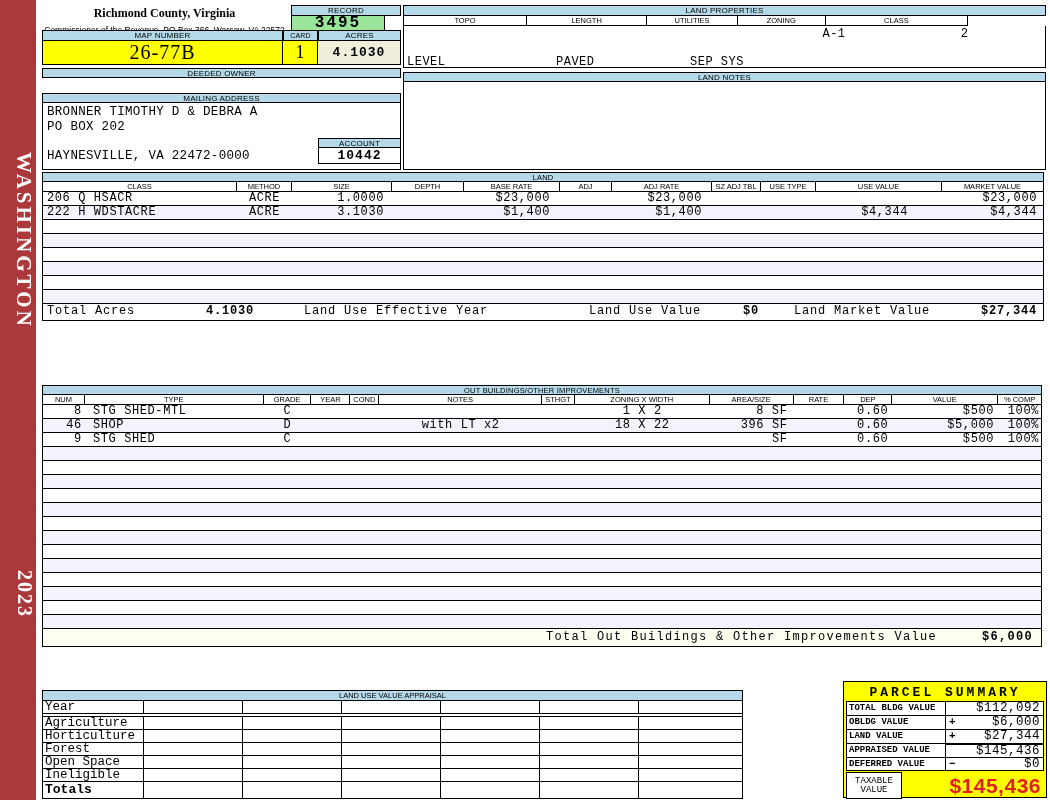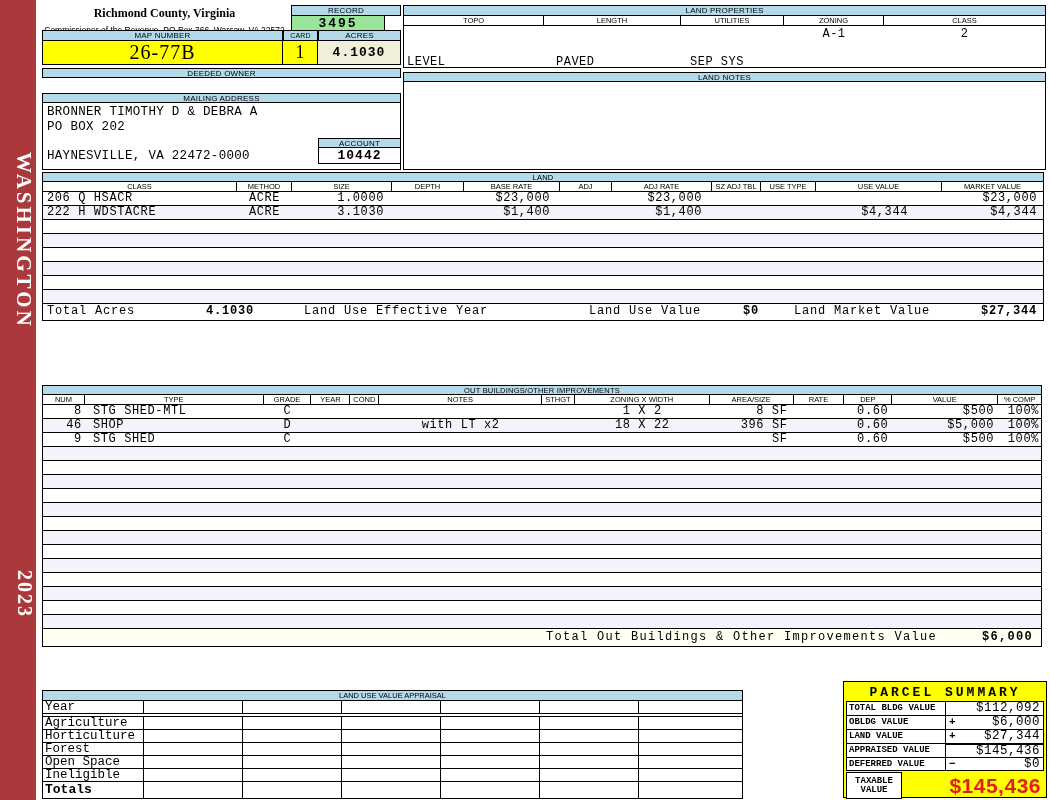--- a/index.html
+++ b/index.html
@@ -92,21 +92,21 @@
 .ps-label{width:100px;background:#fff;border:1px solid #000;border-bottom:none;font-size:9px;font-weight:bold;
   line-height:12px;padding-left:2px;font-family:"Liberation Mono","DejaVu Sans Mono",monospace;white-space:nowrap;overflow:hidden}
 .ps-val{flex:1;background:#fff;border:1px solid #000;border-bottom:none;border-left:none;position:relative;
   font-size:12.5px;line-height:12px;font-family:"Liberation Mono","DejaVu Sans Mono",monospace}
 .ps-row:nth-child(6) .ps-label,.ps-row:nth-child(6) .ps-val{border-bottom:1px solid #000}
 .ps-val .op{position:absolute;left:3px;top:0;font-weight:bold;font-size:11px}
 .ps-val .vv{position:absolute;right:3px;top:0;letter-spacing:.5px}
 .ps-val.sum{border-top:2px solid #000}
 .ps-tax{display:flex;height:27px;margin-top:1px}
 .ps-tax-label{width:56px;background:#fff;border:1px solid #000;display:flex;align-items:center;justify-content:center;
-  text-align:center;font-size:9px;font-weight:bold;line-height:9px;
+  text-align:center;font-size:9px;font-weight:normal;line-height:9px;
   font-family:"Liberation Mono","DejaVu Sans Mono",monospace;padding:0 3px}
 .ps-tax-val{flex:1;display:flex;align-items:center;justify-content:flex-end;padding-right:3px;
   color:var(--taxable-red,#E21F1F);font-weight:bold;font-size:21px;letter-spacing:.5px}
 
 
 .big-yellow{background:var(--hl-yellow,#FFFF00);display:flex;align-items:center;justify-content:center}
 .owner{color:var(--owner-red,#D01323);font-weight:bold;font-size:13px;letter-spacing:2px;line-height:13px;
   padding-left:4px;font-family:"Liberation Mono","DejaVu Sans Mono",monospace;display:flex;align-items:center}
 </style>
 </head>
@@ -118,21 +118,21 @@
 </div>
 
 <div class="content">
 
   <div class="abs" style="left:0;top:2px;width:245px;text-align:center">
     <div class="serif b" style="font-size:12px;line-height:23px">Richmond County, Virginia</div>
     <div style="font-size:8.5px;white-space:nowrap">Commissioner of the Revenue, PO Box 366, Warsaw, VA 22572</div>
   </div>
 
   <div class="band" style="left:249px;top:5px;width:110px;height:11px">RECORD</div>
-  <div class="box mono b" style="left:249px;top:16px;width:94px;height:15px;border-top:none;background:var(--record-green,#9BE59B);display:flex;align-items:center;justify-content:center;font-size:13px;letter-spacing:2px">3495</div>
+  <div class="box mono b" style="left:249px;top:16px;width:94px;height:15px;border-top:none;background:var(--record-green,#9BE59B);display:flex;align-items:center;justify-content:center;font-size:16px;letter-spacing:2px">3495</div>
 
   <div class="band" style="left:0;top:30px;width:241px;height:11px">MAP NUMBER</div>
   <div class="box big-yellow serif" style="left:0;top:41px;width:241px;height:24px;border-top:none;font-size:20px;letter-spacing:1px">26-77B</div>
   <div class="band" style="left:241px;top:30px;width:35px;height:11px;font-size:7px">CARD</div>
   <div class="box big-yellow serif" style="left:241px;top:41px;width:35px;height:24px;border-top:none;border-left:none;font-size:18px">1</div>
   <div class="band" style="left:276px;top:30px;width:83px;height:11px">ACRES</div>
   <div class="box mono b" style="left:276px;top:41px;width:83px;height:24px;border-top:none;border-left:none;background:var(--acres-cream,#F0EFDC);display:flex;align-items:center;justify-content:center;font-size:13px;letter-spacing:1px">4.1030</div>
 
   <div class="band" style="left:0;top:68px;width:359px;height:10px">DEEDED OWNER</div>
 
@@ -141,21 +141,21 @@
     <div>BRONNER TIMOTHY D &amp; DEBRA A</div>
     <div>PO BOX 202</div>
     <div></div>
     <div>HAYNESVILLE, VA 22472-0000</div>
   </div>
 
   <div class="band" style="left:276px;top:138px;width:83px;height:10px">ACCOUNT</div>
   <div class="box mono b" style="left:276px;top:148px;width:83px;height:16px;border-top:none;display:flex;align-items:center;justify-content:center;font-size:13px;letter-spacing:1px">10442</div>
 
   <div class="band" style="left:361px;top:5px;width:643px;height:11px">LAND PROPERTIES</div>
-  <div class="cols" style="left:361px;top:16px;width:643px;height:10px">
+  <div class="cols" style="left:361px;top:16px;width:565px;height:10px">
     <div class="P0">TOPO</div>
     <div class="P1">LENGTH</div>
     <div class="P2">UTILITIES</div>
     <div class="P3">ZONING</div>
     <div class="P4">CLASS</div>
   </div>
   <div class="box" style="left:361px;top:26px;width:643px;height:42px;border-top:none">
     <div class="lpv" style="left:3px;top:1px">
       <div>LEVEL</div>
       

